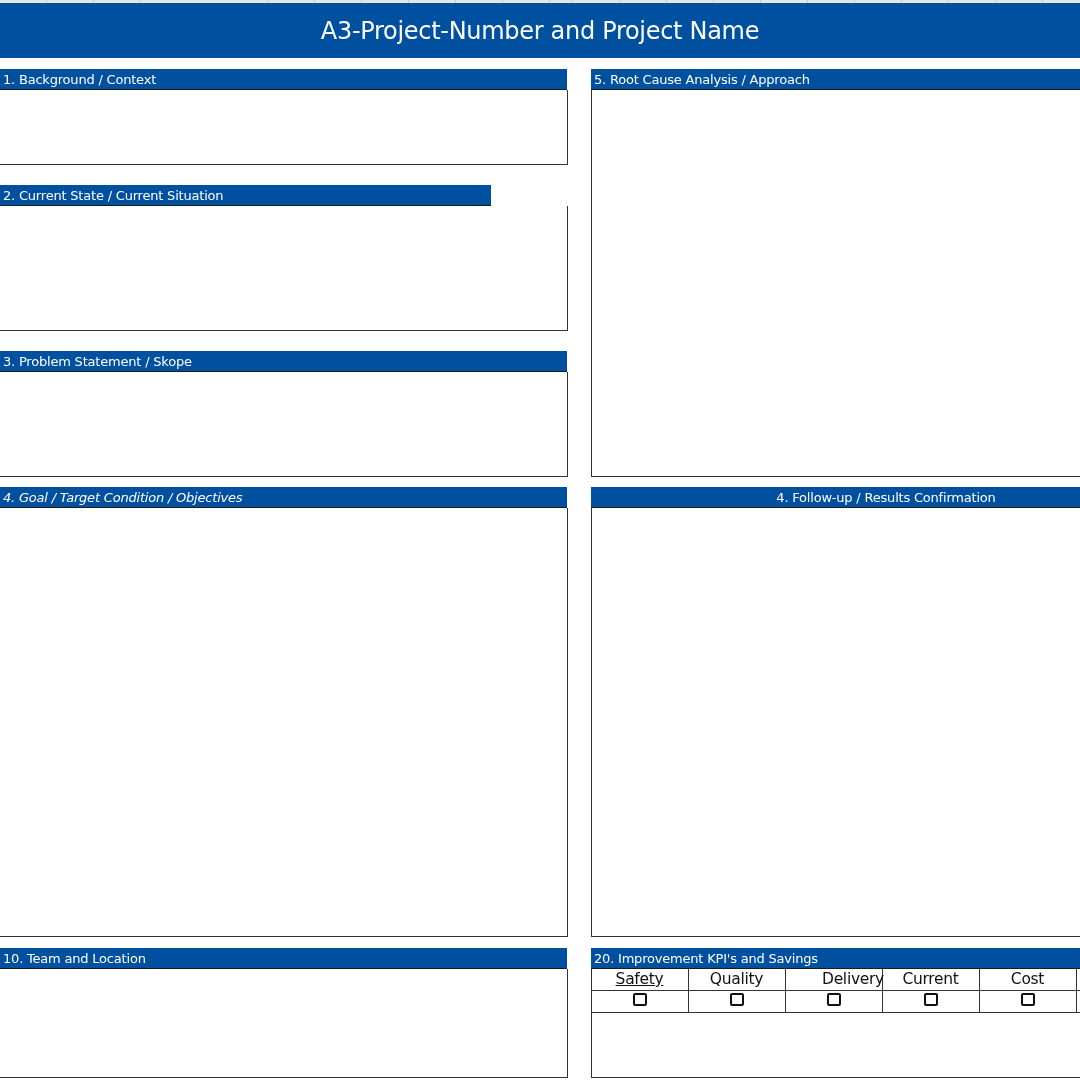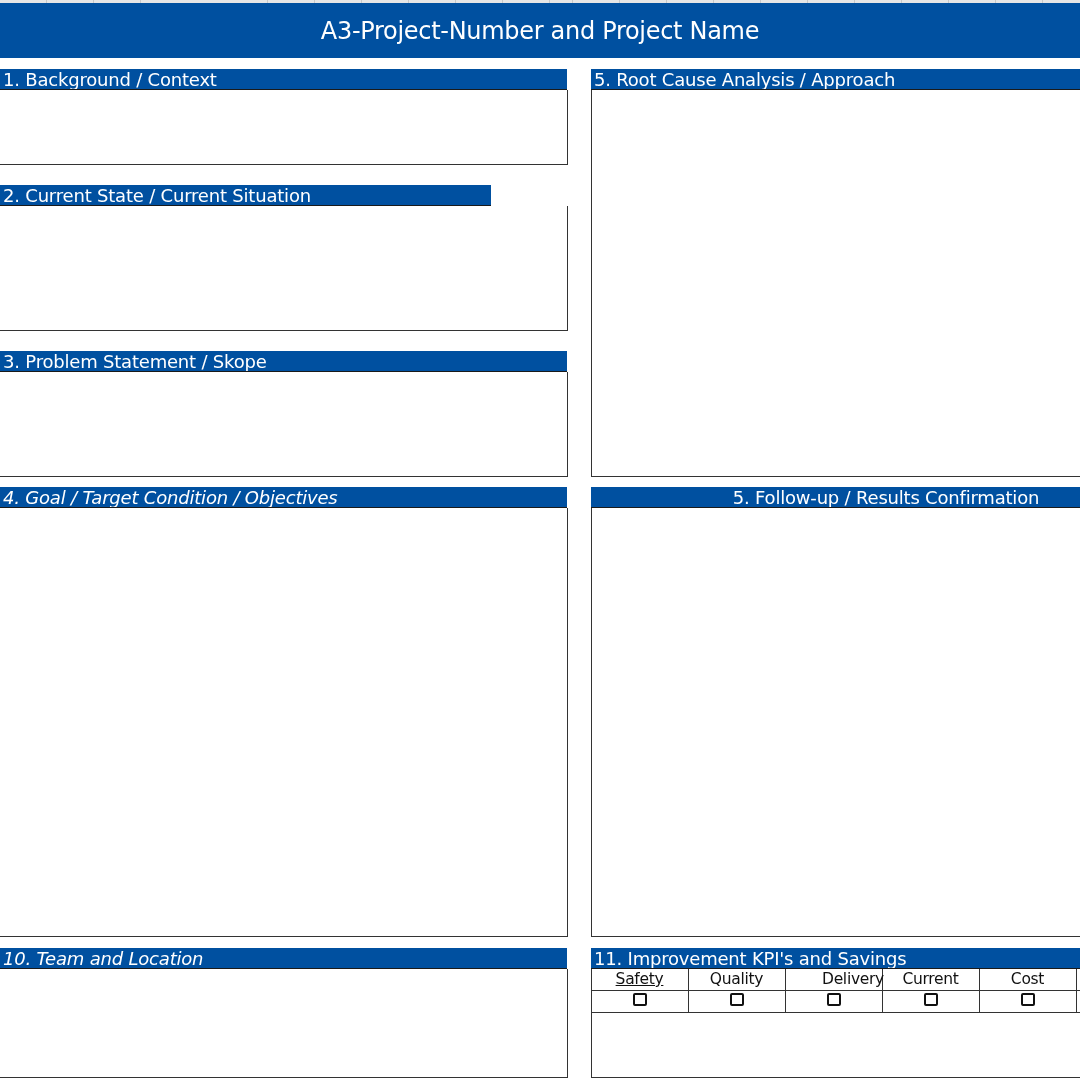--- a/index.html
+++ b/index.html
@@ -9,21 +9,21 @@
   }
   .gridstrip { position:absolute; left:0; top:0; width:1080px; height:3px; background:#e6e6e6; }
   .gridstrip span { position:absolute; top:0; width:1px; height:3px; background:#c8c8c8; }
   .title-bar {
     position:absolute; left:0; top:3px; width:1080px; height:55px;
     background:#0050A0; color:#fff; display:flex; align-items:center; justify-content:center;
     font-size:24px; letter-spacing:-0.3px;
   }
   .hdr {
     position:absolute; height:21px; background:#0050A0; color:#fff;
-    font-size:18px; line-height:21px; padding-left:3px; box-sizing:border-box;
+    font-size:13px; line-height:21px; padding-left:3px; box-sizing:border-box;
     white-space:nowrap; overflow:hidden; letter-spacing:-0.2px;
     border-bottom:1px solid #1a1a1a;
   }
   .hdr.center { text-align:center; padding-left:0; }
   .box {
     position:absolute; box-sizing:border-box; background:#fff;
     border:1px solid #333; border-top:none;
   }
   .box.left { border-left:none; }
   .box.right { border-right:none; }
@@ -82,37 +82,37 @@
 <div class="hdr" style="left:0;top:351px;width:567px;">
   <span>3. Problem Statement / Skope</span>
 </div>
 <div class="box left" style="left:0;top:372px;width:568px;height:105px;"></div>
 
 <div class="hdr" style="left:0;top:487px;width:567px;font-style:italic;">
   <span>4. Goal / Target Condition / Objectives</span>
 </div>
 <div class="box left" style="left:0;top:508px;width:568px;height:429px;"></div>
 
-<div class="hdr" style="left:0;top:948px;width:567px;font-style:italic;">
+<div class="hdr" style="left:0;top:948px;width:567px;">
   <span>10. Team and Location</span>
 </div>
 <div class="box left" style="left:0;top:969px;width:568px;height:109px;"></div>
 
 <div class="hdr" style="left:591px;top:69px;width:539px;">
   <span>5. Root Cause Analysis / Approach</span>
 </div>
 <div class="box right" style="left:591px;top:90px;width:489px;height:387px;"></div>
 
 <div class="hdr center" style="left:591px;top:487px;width:590px;">
-  <span>5. Follow-up / Results Confirmation</span>
+  <span>4. Follow-up / Results Confirmation</span>
 </div>
 <div class="box right" style="left:591px;top:508px;width:489px;height:429px;"></div>
 
 <div class="hdr" style="left:591px;top:948px;width:489px;">
-  <span>11. Improvement KPI's and Savings</span>
+  <span>20. Improvement KPI's and Savings</span>
 </div>
 
 <div class="box right" style="left:591px;top:969px;width:489px;height:109px;"></div>
 
 <div class="kpi-row" style="top:969px;">
   <div class="kpi-cell" style="left:0;width:98px;text-decoration:underline;">Safety</div>
   <div class="kpi-cell" style="left:97px;width:98px;">Quality</div>
   <div class="kpi-cell" style="left:194px;width:98px;padding-left:37px;">Delivery</div>
   <div class="kpi-cell" style="left:291px;width:98px;">Current</div>
   <div class="kpi-cell" style="left:388px;width:98px;">Cost</div>

